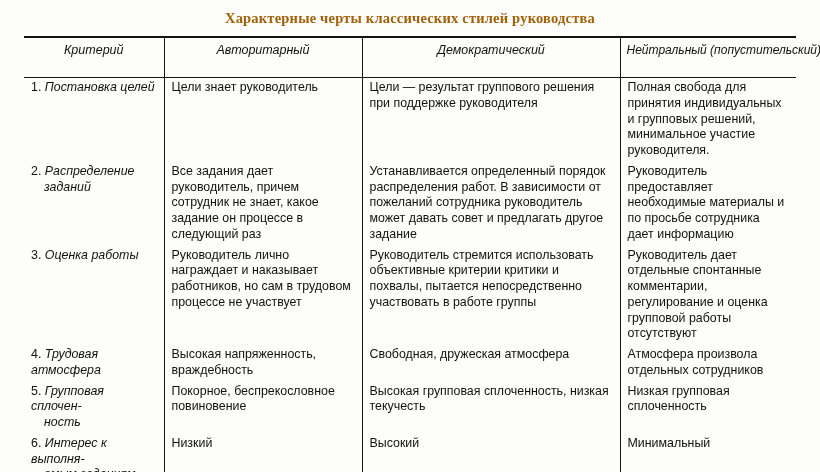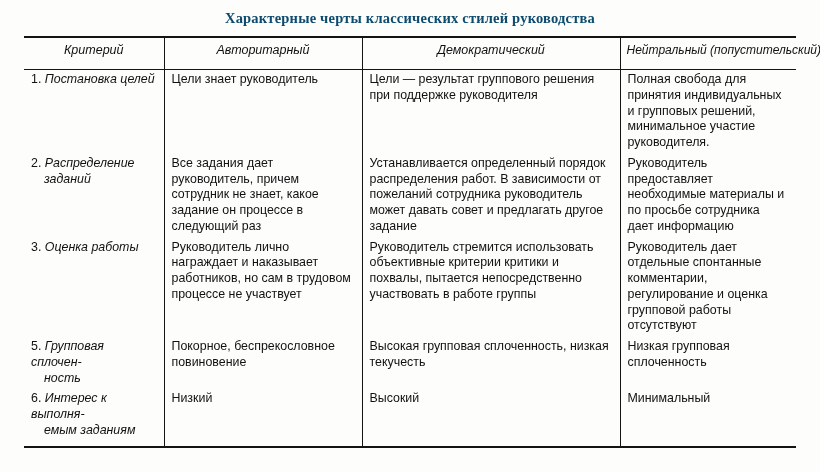--- a/index.html
+++ b/index.html
@@ -23,21 +23,21 @@
   .doc-title {
     position: absolute;
     top: 10px;
     left: 0;
     width: 820px;
     text-align: center;
     font-family: "Liberation Serif", serif;
     font-weight: bold;
     font-size: 14.5px;
     letter-spacing: 0.2px;
-    color: #0c4a6e;
+    color: #a16207;
   }
   
   .tbl-wrap {
     position: absolute;
     left: 24px;
     top: 36px;
     width: 772px;
   }
   table.styles {
     width: 772px;
@@ -46,21 +46,21 @@
   }
   table.styles col.c1 { width: 140px; }
   table.styles col.c2 { width: 198px; }
   table.styles col.c3 { width: 258px; }
   table.styles col.c4 { width: 176px; }
 
   table.styles thead th {
     font-style: italic;
     font-weight: normal;
     font-size: 12.5px;
-    padding: 5px 6px 12px 6px;
+    padding: 5px 6px 20px 6px;
     border-top: 2.2px solid #141414;
     border-bottom: 1.6px solid #141414;
     vertical-align: middle;
     white-space: nowrap;
   }
   table.styles thead th.h4 {
     font-size: 12px;
   }
   table.styles th + th,
   table.styles td + td {
@@ -129,20 +129,26 @@
             <td>Устанавливается определенный порядок распределения работ. В зависимости от пожеланий сотрудника руководитель может давать совет и предлагать другое задание</td>
             <td>Руководитель предоставляет необходимые материалы и по просьбе сотрудника дает информацию</td>
           </tr>
           <tr>
             <td class="crit"><span class="num">3.</span> <span class="ctext">Оценка работы</span></td>
             <td>Руководитель лично награждает и наказывает работников, но сам в трудовом процессе не участвует</td>
             <td>Руководитель стремится использовать объективные критерии критики и похвалы, пытается непосредственно участвовать в работе группы</td>
             <td>Руководитель дает отдельные спонтанные комментарии, регулирование и оценка групповой работы отсутствуют</td>
           </tr>
           <tr>
+            <td class="crit"><span class="num">4.</span> <span class="ctext">Трудовая атмосфера</span></td>
+            <td>Высокая напряженность, враждебность</td>
+            <td>Свободная, дружеская атмосфера</td>
+            <td>Атмосфера произвола отдельных сотрудников</td>
+          </tr>
+          <tr>
             <td class="crit"><span class="num">5.</span> <span class="ctext">Групповая сплочен-</span><span class="ctext wrapline">ность</span></td>
             <td>Покорное, беспрекословное повиновение</td>
             <td>Высокая групповая сплоченность, низкая текучесть</td>
             <td>Низкая групповая сплоченность</td>
           </tr>
           <tr>
             <td class="crit"><span class="num">6.</span> <span class="ctext">Интерес к выполня-</span><span class="ctext wrapline">емым заданиям</span></td>
             <td>Низкий</td>
             <td>Высокий</td>
             <td>Минимальный</td>

